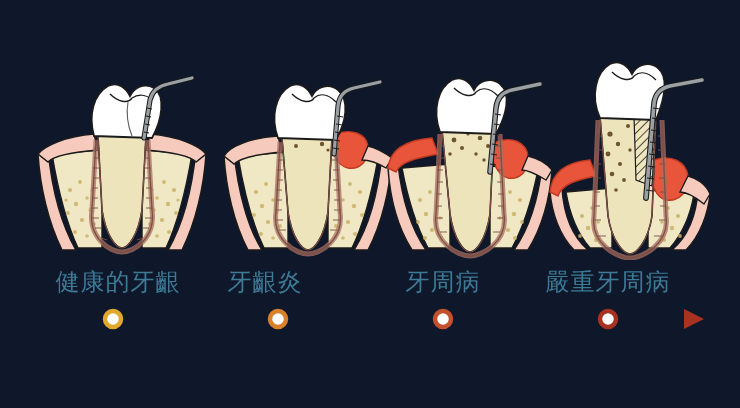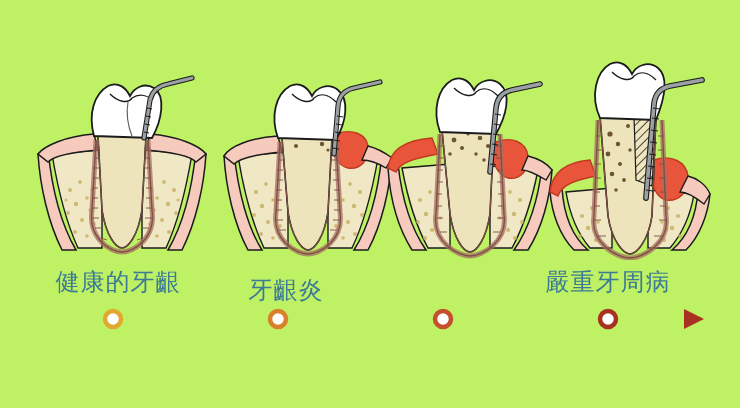--- a/index.html
+++ b/index.html
@@ -13,21 +13,21 @@
     position: relative;
     overflow: hidden;
     font-family: "Liberation Sans", "DejaVu Sans", sans-serif;
   }
 
   #stage {
     position: absolute;
     left: 0; top: 0;
     width: 740px;
     height: 408px;
-    background: #bef264;
+    background: #0f172a;
   }
 
   
   #illustrations {
     position: absolute;
     left: 0;
     top: 50px;
     width: 740px;
     height: 210px;
   }
@@ -491,21 +491,22 @@
               <line x1="113" y1="58" x2="120" y2="59"></line>
           </g>
         </g>
       </svg>
     </div>
 
   </div>
 
   <div id="labels">
     <div class="stage-label" style="left:48px;width:140px;">健康的牙齦</div>
-    <div class="stage-label" style="left:231px;width:110px;margin-top:8px;">牙齦炎</div>
+    <div class="stage-label" style="left:210px;width:110px;">牙齦炎</div>
+    <div class="stage-label" style="left:388px;width:110px;">牙周病</div>
     <div class="stage-label" style="left:533px;width:150px;text-align:center;">嚴重牙周病</div>
   </div>
 
   <div id="timeline">
     <svg viewBox="0 0 740 32" xmlns="http://www.w3.org/2000/svg">
       <defs>
         <linearGradient id="timelineGrad" x1="0" y1="0" x2="1" y2="0">
           <stop offset="0%" stop-color="#e2b13a"></stop>
           <stop offset="30%" stop-color="#dc9b2e"></stop>
           <stop offset="62%" stop-color="#c9552c"></stop>

